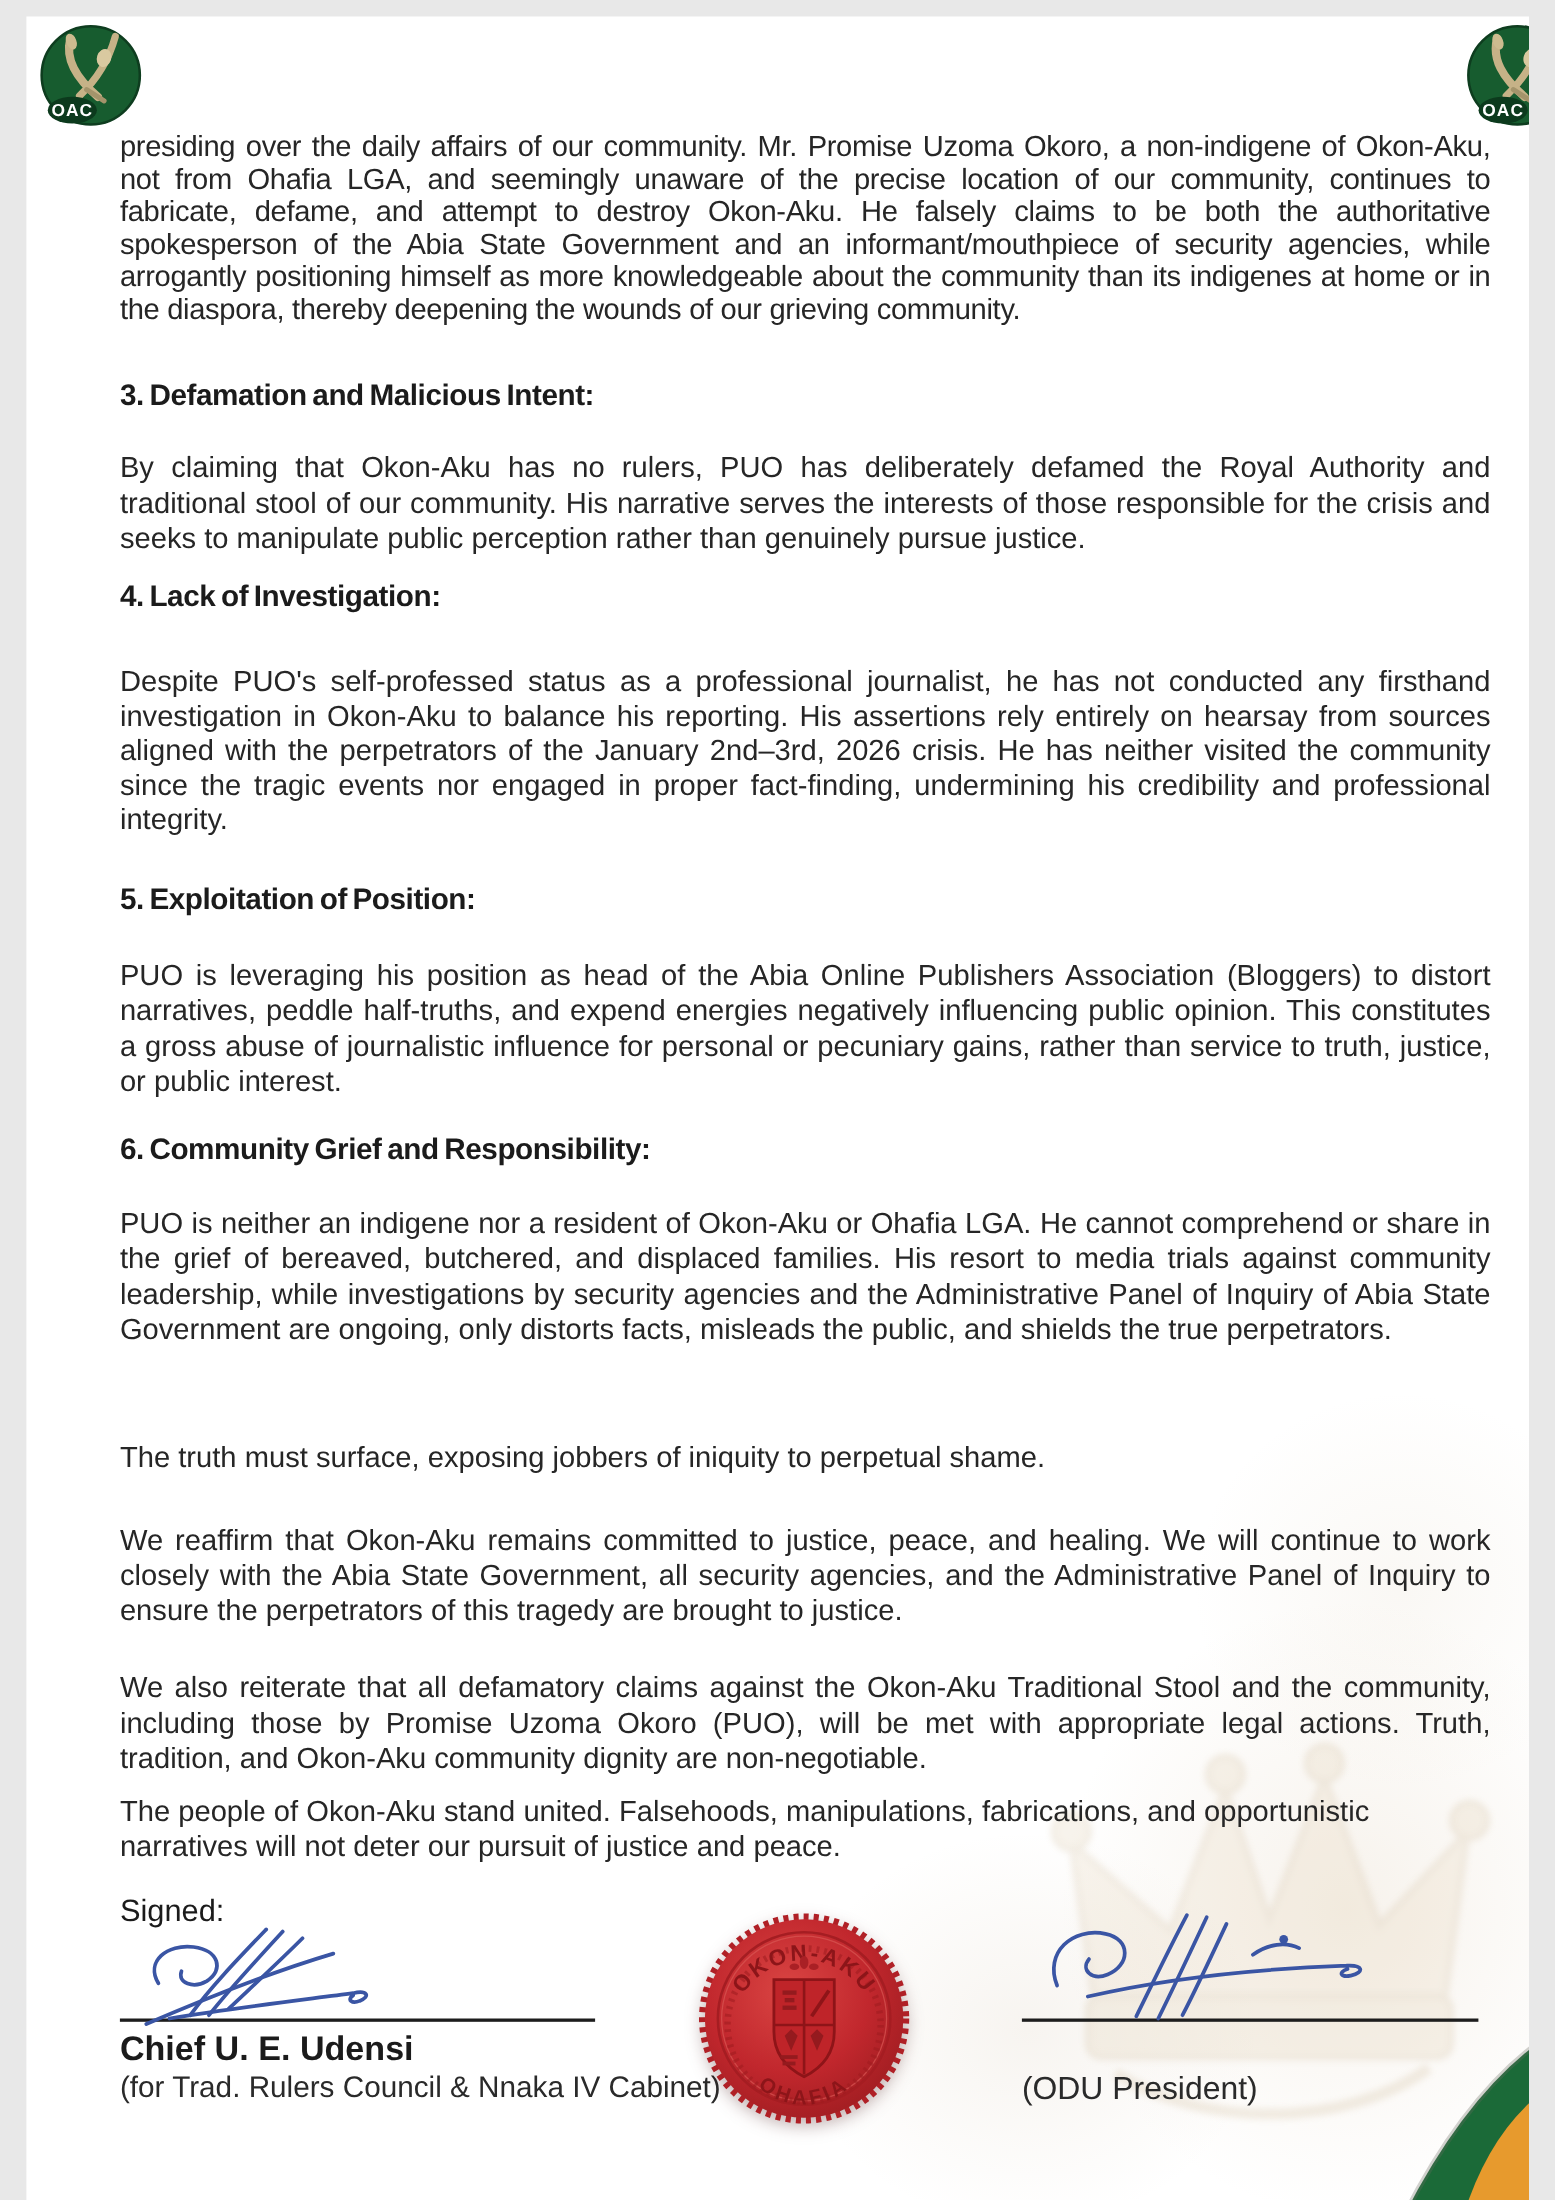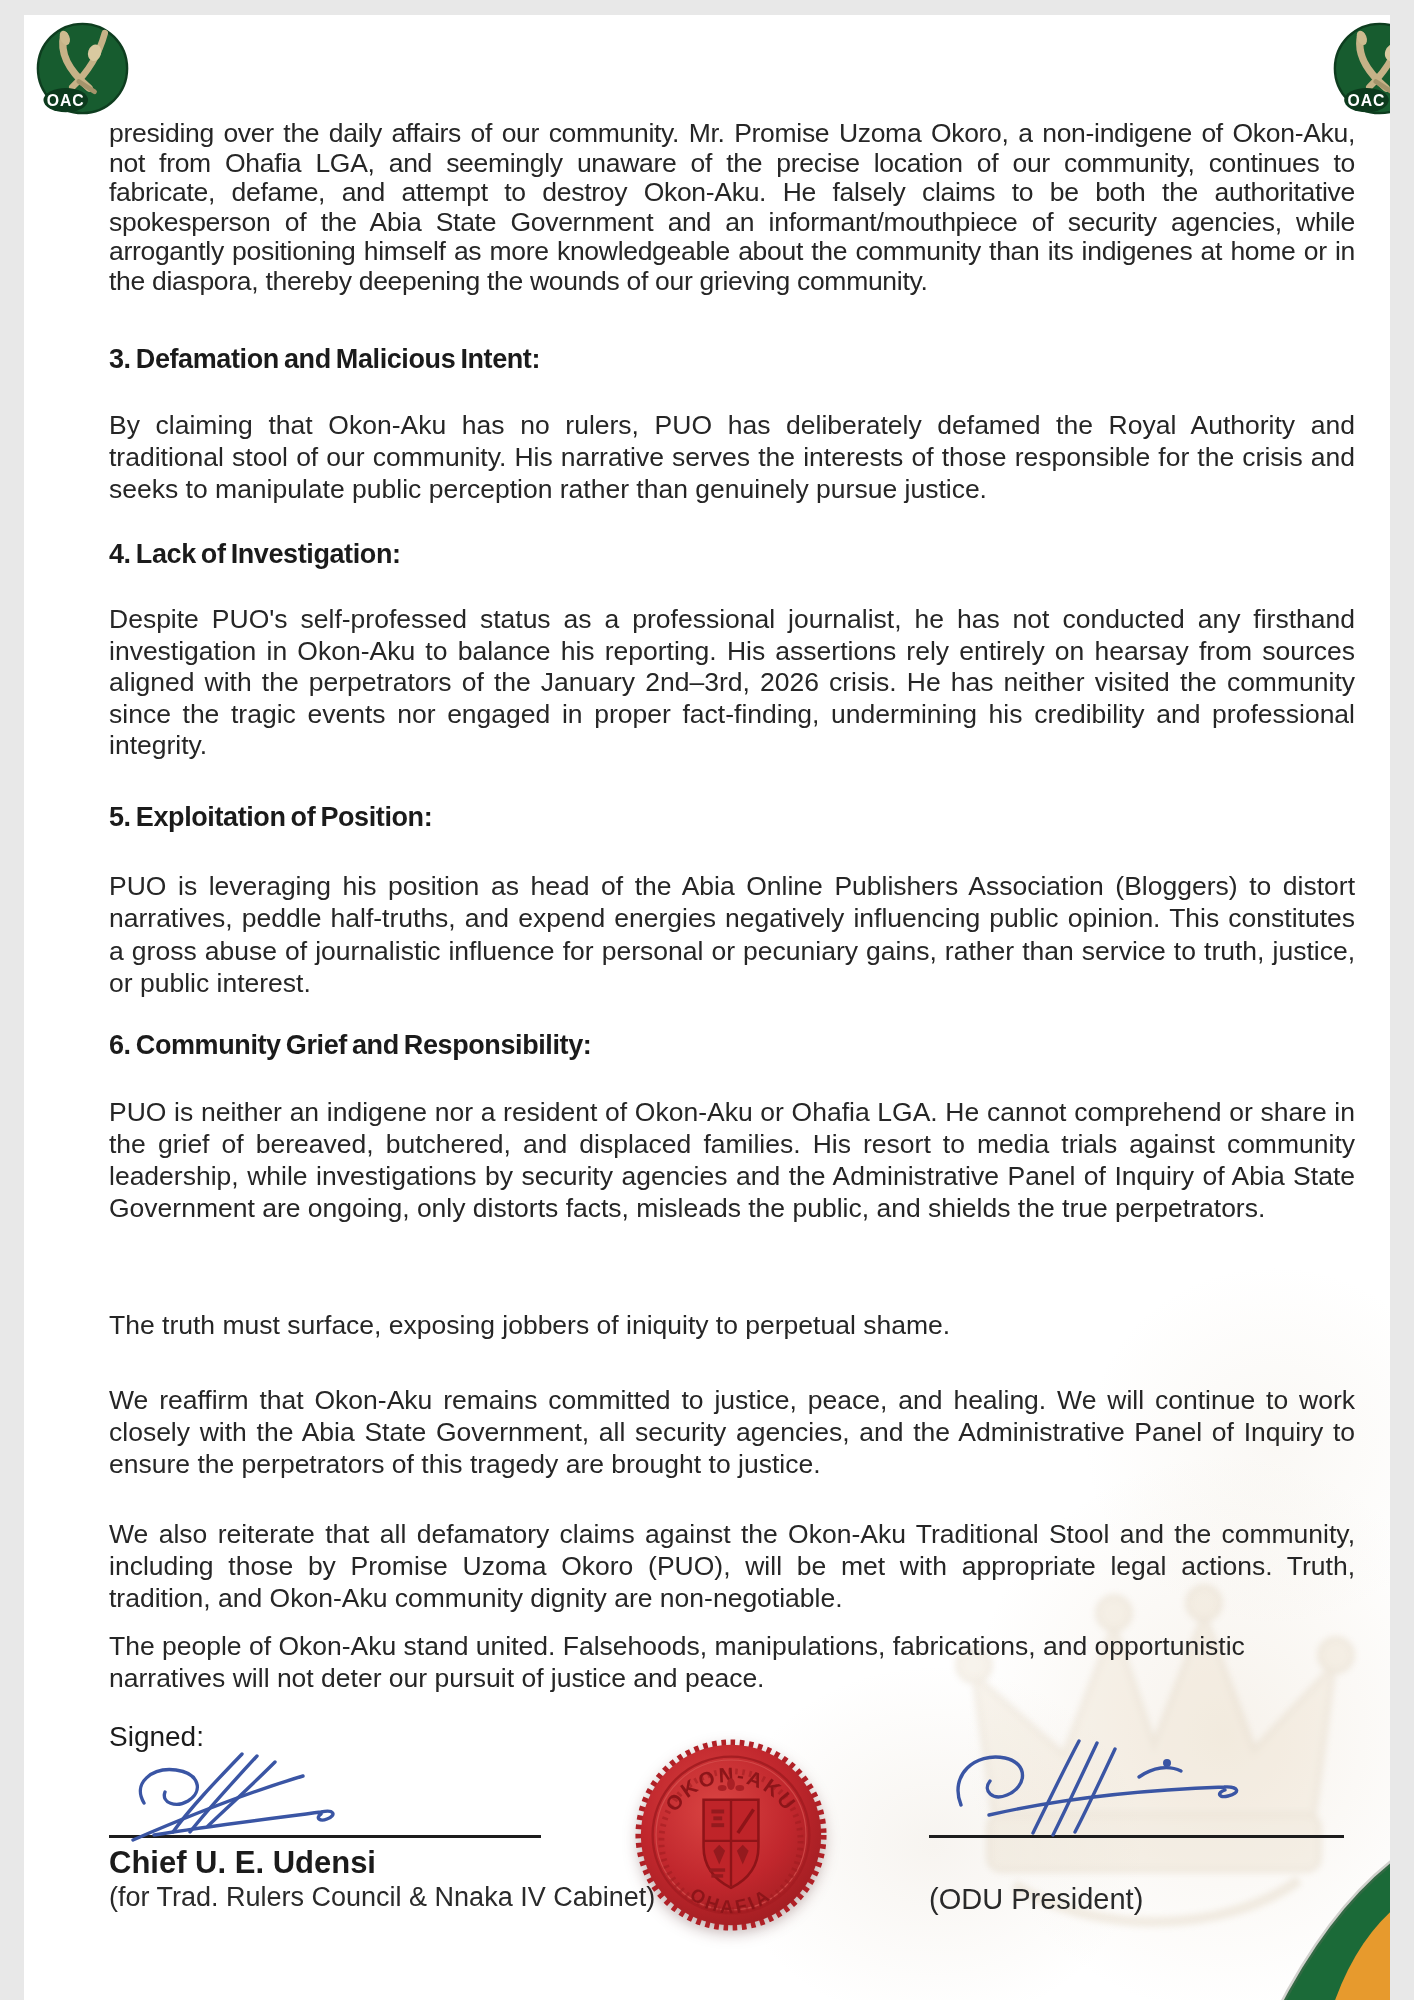--- a/index.html
+++ b/index.html
@@ -81,21 +81,21 @@
     <ellipse cx="31" cy="17" rx="5" ry="8" fill="#cdbb8f" transform="rotate(-22 31 17)"></ellipse>
     <ellipse cx="36" cy="84" rx="24" ry="13" fill="#0c3a1d"></ellipse>
     <text x="36" y="90" text-anchor="middle" font-family="Liberation Sans, sans-serif" font-size="17" font-weight="bold" fill="#ffffff" letter-spacing="1">OAC</text>
   </svg>
 
   <div class="abs body-text intro" style="top:104px">presiding over the daily affairs of our community. Mr. Promise Uzoma Okoro, a non-indigene of Okon-Aku, not from Ohafia LGA, and seemingly unaware of the precise location of our community, continues to fabricate, defame, and attempt to destroy Okon-Aku. He falsely claims to be both the authoritative spokesperson of the Abia State Government and an informant/mouthpiece of security agencies, while arrogantly positioning himself as more knowledgeable about the community than its indigenes at home or in the diaspora, thereby deepening the wounds of our grieving community.</div>
 
   <div class="abs heading" style="top:329px">3. Defamation and Malicious Intent:</div>
   <div class="abs body-text" style="top:394px">By claiming that Okon-Aku has no rulers, PUO has deliberately defamed the Royal Authority and traditional stool of our community. His narrative serves the interests of those responsible for the crisis and seeks to manipulate public perception rather than genuinely pursue justice.</div>
 
-  <div class="abs heading" style="top:524px">4. Lack of Investigation:</div>
+  <div class="abs heading" style="top:512px">4. Lack of Investigation:</div>
   <div class="abs body-text" style="top:589px;line-height:31.5px;word-spacing:2px">Despite PUO's self-professed status as a professional journalist, he has not conducted any firsthand investigation in Okon-Aku to balance his reporting. His assertions rely entirely on hearsay from sources aligned with the perpetrators of the January 2nd–3rd, 2026 crisis. He has neither visited the community since the tragic events nor engaged in proper fact-finding, undermining his credibility and professional integrity.</div>
 
   <div class="abs heading" style="top:787px">5. Exploitation of Position:</div>
   <div class="abs body-text" style="top:855px;line-height:32.3px">PUO is leveraging his position as head of the Abia Online Publishers Association (Bloggers) to distort narratives, peddle half-truths, and expend energies negatively influencing public opinion. This constitutes a gross abuse of journalistic influence for personal or pecuniary gains, rather than service to truth, justice, or public interest.</div>
 
   <div class="abs heading" style="top:1015px">6. Community Grief and Responsibility:</div>
   <div class="abs body-text" style="top:1081px">PUO is neither an indigene nor a resident of Okon-Aku or Ohafia LGA. He cannot comprehend or share in the grief of bereaved, butchered, and displaced families. His resort to media trials against community leadership, while investigations by security agencies and the Administrative Panel of Inquiry of Abia State Government are ongoing, only distorts facts, misleads the public, and shields the true perpetrators.</div>
 
   <div class="abs body-text" style="top:1369px">We reaffirm that Okon-Aku remains committed to justice, peace, and healing. We will continue to work closely with the Abia State Government, all security agencies, and the Administrative Panel of Inquiry to ensure the perpetrators of this tragedy are brought to justice.</div>
   <div class="abs body-text" style="top:1294px;text-align:left">The truth must surface, exposing jobbers of iniquity to perpetual shame.</div>

